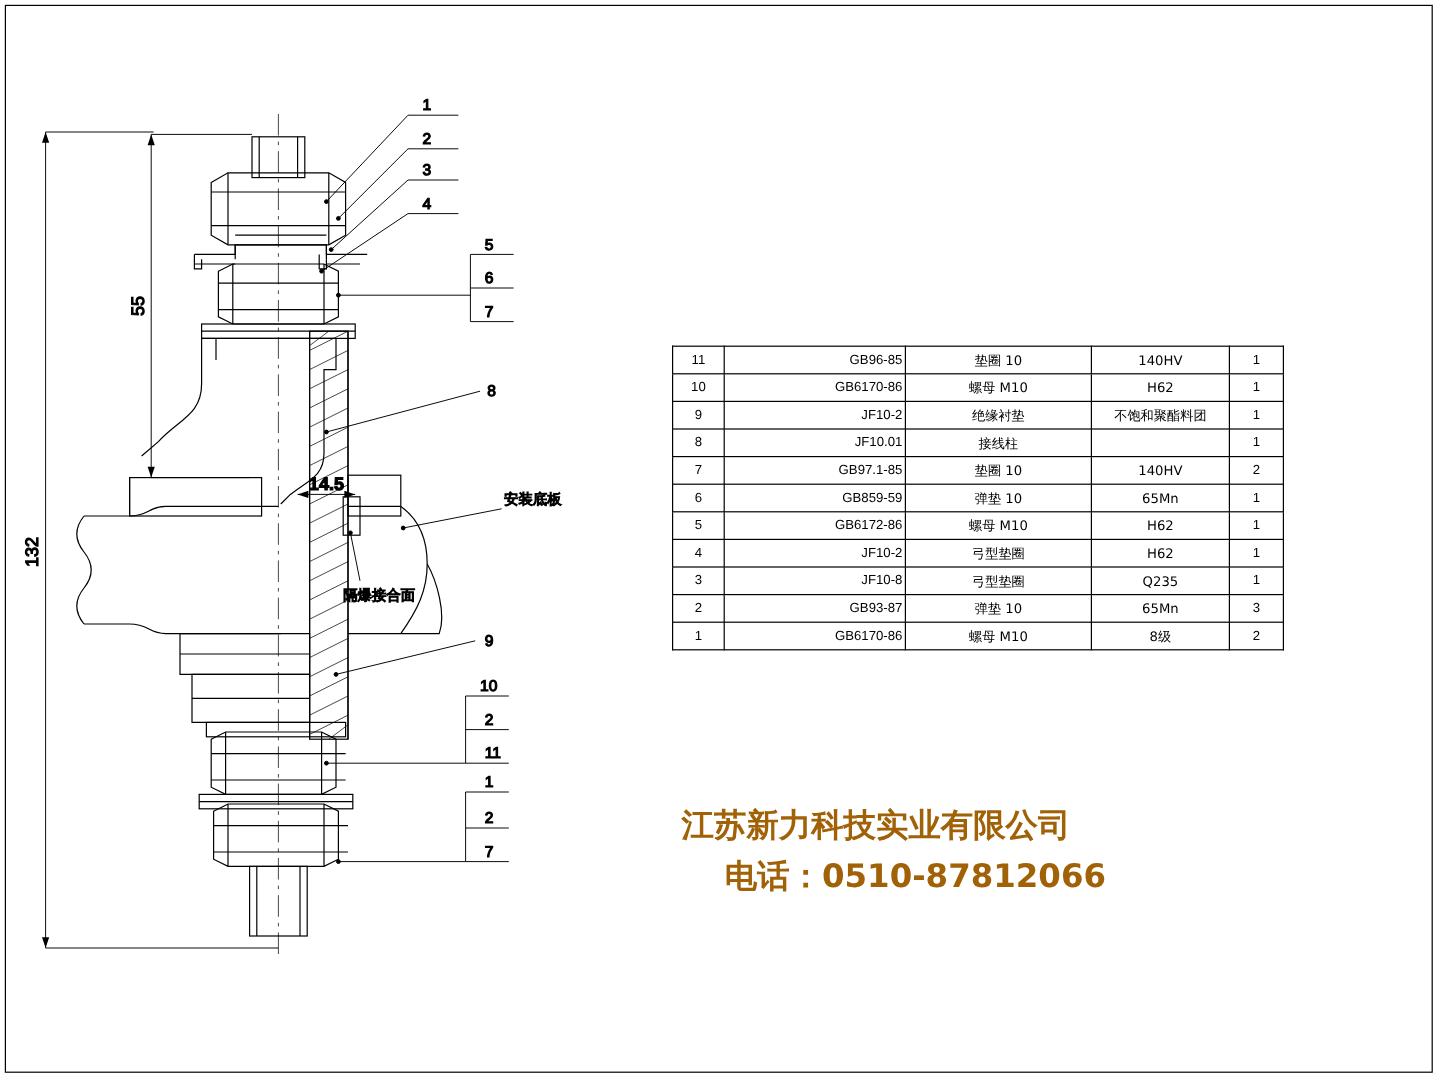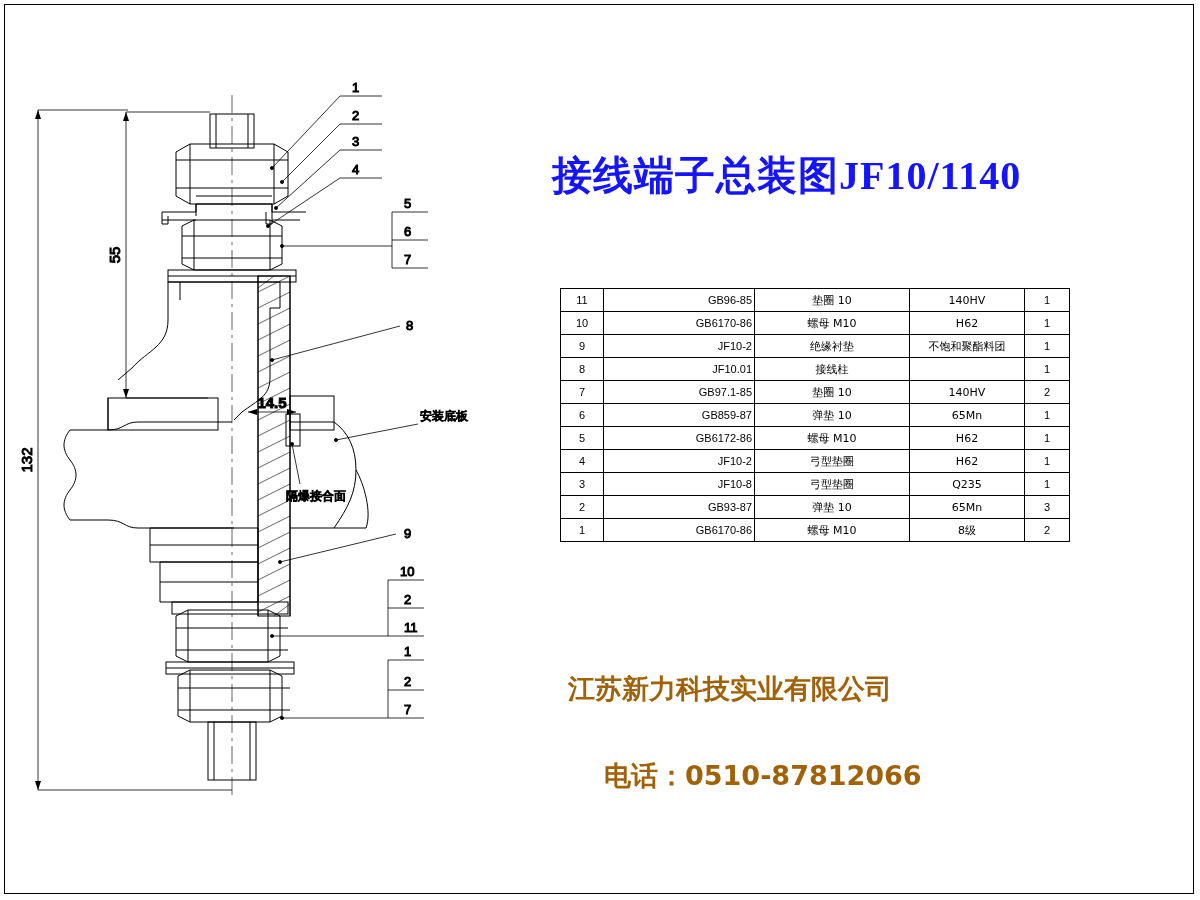--- a/index.html
+++ b/index.html
@@ -71,21 +71,20 @@
     top: 668px;
     width: 600px;
     color: #a16207;
     font-family: "Liberation Serif", serif;
     font-size: 27px;
     line-height: 42px;
     font-weight: bold;
   }
   #company .line2 {
     padding-left: 36px;
-    margin-top: 45px;
   }
   svg text {
     font-family: "Liberation Sans", sans-serif;
     fill: #000;
   }
   .cjk { font-family: "DejaVu Sans", sans-serif; }
 </style>
 </head>
 <body>
 
@@ -321,21 +320,20 @@
         <line x1="388" y1="718" x2="424" y2="718"></line>
         <circle cx="282" cy="718" r="1.6" fill="#000"></circle>
       </g>
       <text x="404" y="656" font-size="13">1</text>
       <text x="404" y="686" font-size="13">2</text>
       <text x="404" y="714" font-size="13">7</text>
 
     </g>
   </svg>
 
-  <div id="title">接线端子总装图JF10/1140</div>
 
   <table id="parts-table">
     <tbody>
       <tr>
         <td class="c-no">11</td>
         <td class="c-code">GB96-85</td>
         <td class="c-name cjk">垫圈 10</td>
         <td class="c-mat cjk">140HV</td>
         <td class="c-qty">1</td>
       </tr>
@@ -362,21 +360,21 @@
       </tr>
       <tr>
         <td class="c-no">7</td>
         <td class="c-code">GB97.1-85</td>
         <td class="c-name cjk">垫圈 10</td>
         <td class="c-mat cjk">140HV</td>
         <td class="c-qty">2</td>
       </tr>
       <tr>
         <td class="c-no">6</td>
-        <td class="c-code">GB859-87</td>
+        <td class="c-code">GB859-59</td>
         <td class="c-name cjk">弹垫 10</td>
         <td class="c-mat cjk">65Mn</td>
         <td class="c-qty">1</td>
       </tr>
       <tr>
         <td class="c-no">5</td>
         <td class="c-code">GB6172-86</td>
         <td class="c-name cjk">螺母 M10</td>
         <td class="c-mat cjk">H62</td>
         <td class="c-qty">1</td>

